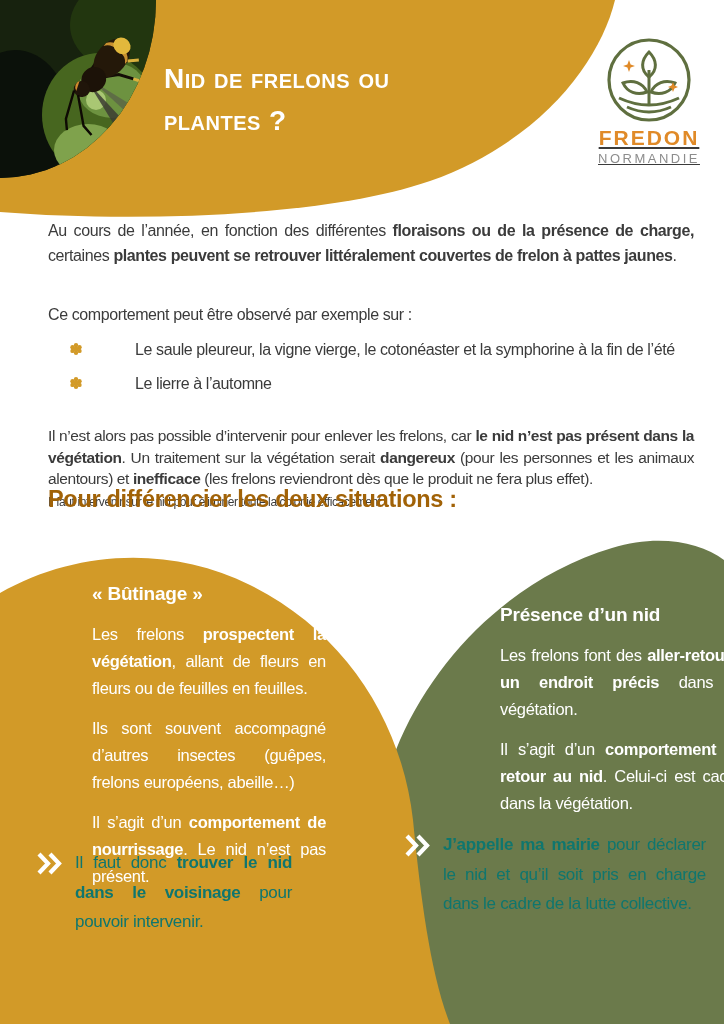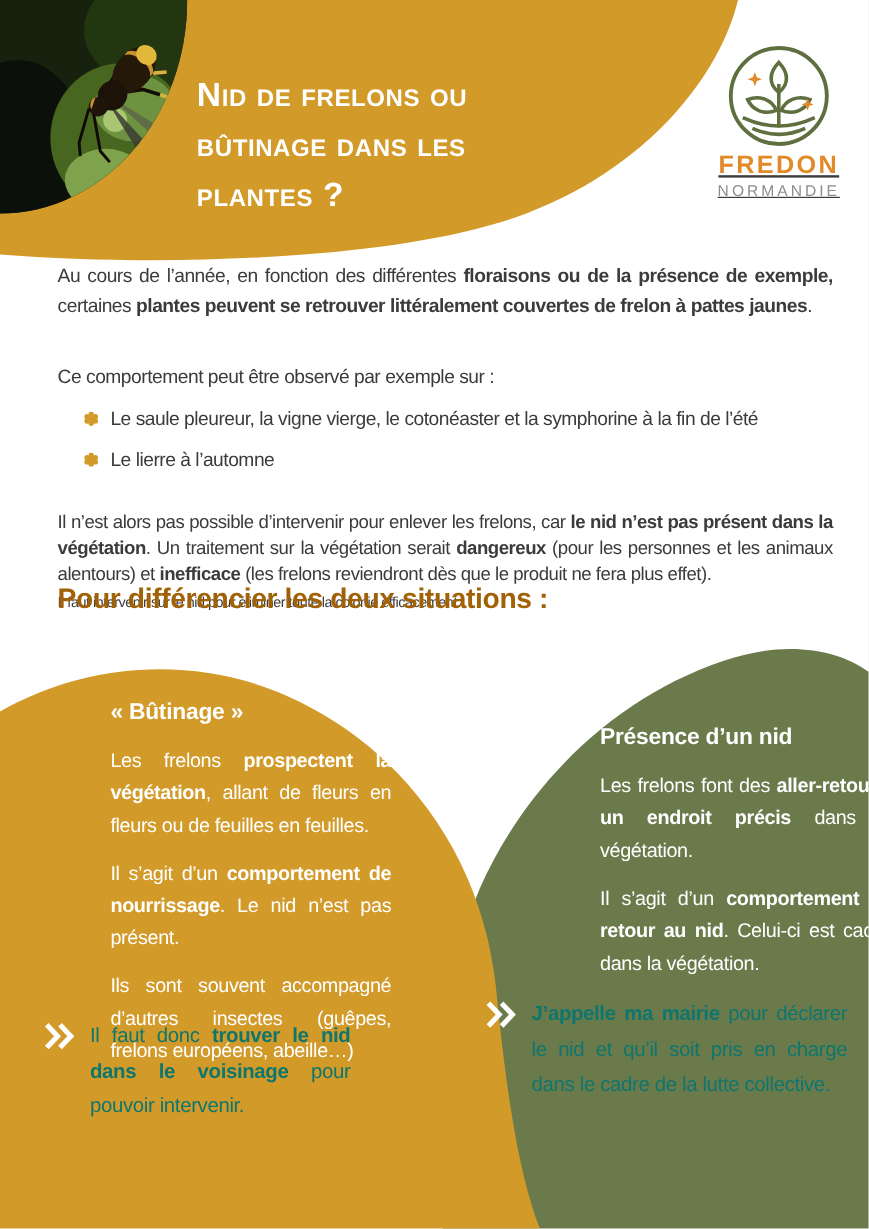--- a/index.html
+++ b/index.html
@@ -23,21 +23,21 @@
   
   #logo{position:absolute;left:584px;top:36px;width:130px;text-align:center;z-index:4;text-decoration:underline;}
   #logo .mark{display:block;margin:0 auto;}
   #logo .name{display:block;color:#e08a28;font-weight:bold;font-size:21px;letter-spacing:2px;margin-top:2px;}
   #logo .region{display:block;color:#8c8c8c;font-size:13px;letter-spacing:2.5px;margin-top:1px;}
   
   #intro{position:absolute;left:48px;top:218px;width:646px;z-index:4;}
   .para{font-size:16px;line-height:25px;letter-spacing:-.4px;text-align:justify;margin:0;}
   #p2{margin-top:34px;text-align:left;}
   .bullets{margin-top:12px;}
-  .bullet-row{display:flex;align-items:flex-start;margin:0 0 12px 22px;}
+  .bullet-row{display:flex;align-items:flex-start;margin:0 0 12px 22px;gap:43px;}
   .bullet-row .flower{flex:0 0 auto;margin:4px 10px 0 0;}
   .bullet-row .bt{font-size:16px;line-height:22px;letter-spacing:-.4px;}
   #p3{margin-top:30px;font-size:15.5px;line-height:21.5px;}
   #p4{margin-top:2px;text-align:left;font-size:12px;line-height:21.5px;}
   #section-heading{
     position:absolute;left:48px;top:486px;z-index:4;
     color:#a16207;font-weight:bold;font-size:23.5px;letter-spacing:-.3px;
   }
   .b{font-weight:bold;}
   
@@ -108,21 +108,20 @@
         <g stroke="#0e0903" stroke-width="2.4" fill="none">
           <path d="M 2 -24 L -22 -44 L -34 -46"></path>
           <path d="M 8 -23 L -4 -50 L -12 -58"></path>
         </g>
       </g>
     </svg>
   </div>
 
   <div id="title">
     <div>Nid de frelons ou</div>
-    <div>bûtinage dans les</div>
     <div>plantes ?</div>
   </div>
 
   <div id="logo">
     <svg class="mark" width="88" height="88" viewBox="0 0 88 88" xmlns="http://www.w3.org/2000/svg" aria-hidden="true">
       <circle cx="44" cy="44" r="40" fill="none" stroke="#5f6f3f" stroke-width="3.2"></circle>
       <g fill="none" stroke="#5f6f3f" stroke-width="3">
         <path d="M 44 70 L 44 34"></path>
         <path d="M 44 16 C 52 24 53 34 44 41 C 35 34 36 24 44 16 Z"></path>
         <path d="M 42 56 C 32 60 22 56 18 47 C 28 43 38 47 42 56 Z"></path>
@@ -133,21 +132,21 @@
       <g fill="#e08a28">
         <path d="M 24 24 L 25.6 28.4 L 30 30 L 25.6 31.6 L 24 36 L 22.4 31.6 L 18 30 L 22.4 28.4 Z"></path>
         <path d="M 68 46 L 69.4 49.6 L 73 51 L 69.4 52.4 L 68 56 L 66.6 52.4 L 63 51 L 66.6 49.6 Z"></path>
       </g>
     </svg>
     <span class="name">FREDON</span>
     <span class="region">NORMANDIE</span>
   </div>
 
   <div id="intro">
-    <p class="para" id="p1"><span> Au cours de l’année, en fonction des différentes </span><span class="b">floraisons ou de la présence de exemple,</span><span> certaines </span><span class="b">plantes peuvent se retrouver littéralement couvertes de frelon à pattes jaunes</span><span>.</span></p>
+    <p class="para" id="p1"><span> Au cours de l’année, en fonction des différentes </span><span class="b">floraisons ou de la présence de charge,</span><span> certaines </span><span class="b">plantes peuvent se retrouver littéralement couvertes de frelon à pattes jaunes</span><span>.</span></p>
     <p class="para" id="p2">Ce comportement peut être observé par exemple sur :</p>
     <div class="bullets">
       <div class="bullet-row">
         <svg class="flower" width="12" height="12" viewBox="0 0 12 12">
           <g fill="#D29A28">
             <circle cx="6" cy="2.2" r="2.2"></circle>
               <circle cx="9.5" cy="4.3" r="2.2"></circle>
             <circle cx="9.5" cy="7.9" r="2.2"></circle>
               <circle cx="6" cy="9.8" r="2.2"></circle>
             <circle cx="2.5" cy="7.9" r="2.2"></circle>
@@ -174,22 +173,22 @@
     </div>
     <p class="para" id="p3"><span>Il n’est alors pas possible d’intervenir pour enlever les frelons, car </span><span class="b">le nid n’est pas présent dans la végétation</span><span>. Un traitement sur la végétation serait </span><span class="b">dangereux</span><span> (pour les personnes et les animaux alentours) et </span><span class="b">inefficace</span><span> (les frelons reviendront dès que le produit ne fera plus effet).</span></p>
     <p class="para" id="p4">Il faut intervenir sur le nid pour éliminer toute la colonie efficacement.</p>
   </div>
 
   <div id="section-heading">Pour différencier les deux situations :</div>
 
   <div class="card" id="left-card">
     <h3>« Bûtinage »</h3>
     <p><span>Les frelons </span><span class="b">prospectent la végétation</span><span>, allant de fleurs en fleurs ou de feuilles en feuilles.</span></p>
+    <p><span>Ils sont souvent accompagné d’autres insectes (guêpes, frelons européens, abeille…)</span></p>
     <p><span>Il s’agit d’un </span><span class="b">comportement de nourrissage</span><span>. Le nid n’est pas présent.</span></p>
-    <p><span>Ils sont souvent accompagné d’autres insectes (guêpes, frelons européens, abeille…)</span></p>
   </div>
   <div class="callout" id="left-callout">
     <svg class="chev" width="27" height="23" viewBox="0 0 27 23">
       <g stroke="#ffffff" stroke-width="4.2" fill="none">
         <path d="M 3 2 L 12 11.5 L 3 21"></path>
         <path d="M 14 2 L 23 11.5 L 14 21"></path>
       </g>
     </svg>
     <span class="ct"><span>Il faut donc </span><span class="b">trouver le nid dans le voisinage</span><span> pour pouvoir intervenir.</span></span>
   </div>

